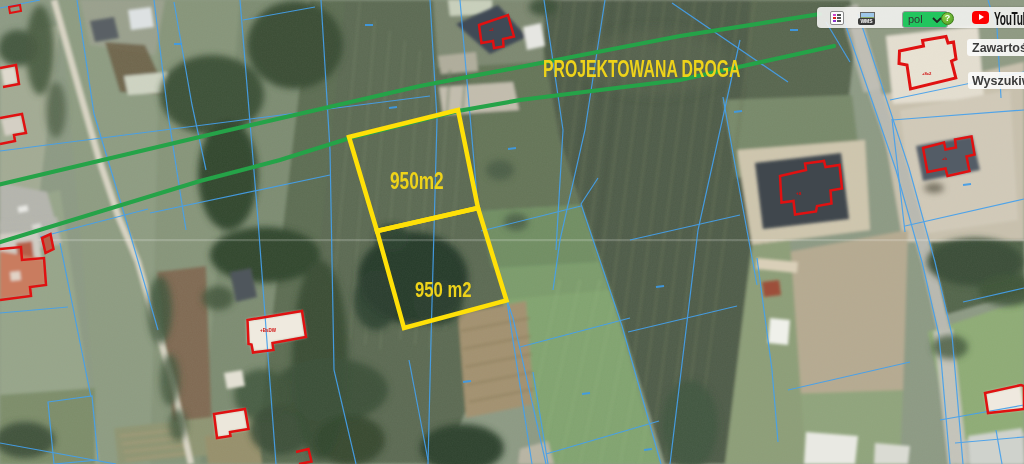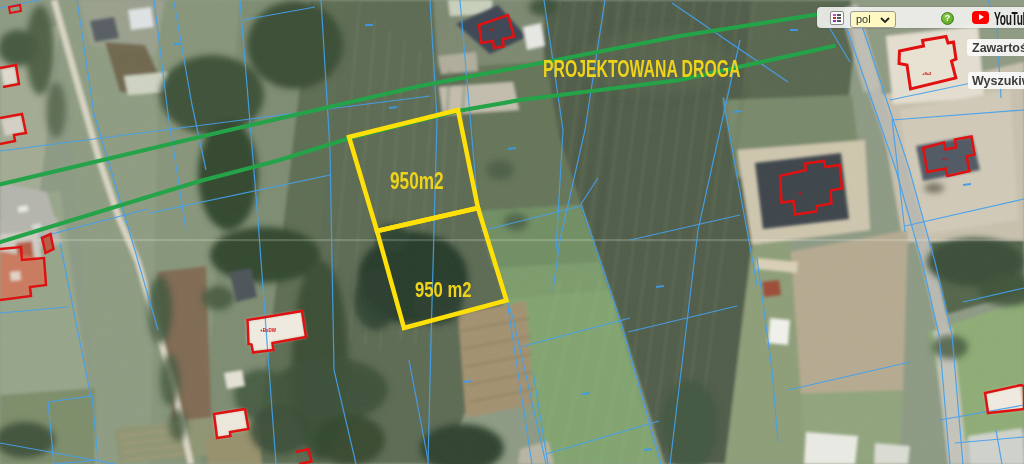--- a/index.html
+++ b/index.html
@@ -393,21 +393,21 @@
   <div style="position:absolute;left:6px;top:5px;width:4px;height:2px;background:#555;"></div>
   <div style="position:absolute;left:2px;top:8px;width:3px;height:2px;background:#8833cc;"></div>
   <div style="position:absolute;left:6px;top:8px;width:4px;height:2px;background:#555;"></div>
 </div>
 
 <div style="position:absolute;left:858px;top:12px;width:17px;height:13px;">
   <div style="position:absolute;left:2px;top:0;width:13px;height:8px;background:linear-gradient(#9ec7e8 50%,#8aa86a 50%);border:1px solid #666;"></div>
   <div style="position:absolute;left:0;top:6px;width:17px;height:7px;background:#3a3a3a;border-radius:2px;color:#fff;font-size:5px;font-weight:bold;text-align:center;line-height:7px;font-family:'Liberation Sans',sans-serif;">WMS</div>
 </div>
 
-<div style="position:absolute;left:850px;top:10.5px;width:44px;height:15px;background:#fef9c3;border:1px solid #9a9a9a;border-radius:3px;font-family:'Liberation Sans',sans-serif;">
+<div style="position:absolute;left:902px;top:10.5px;width:44px;height:15px;background:#22c55e;border:1px solid #9a9a9a;border-radius:3px;font-family:'Liberation Sans',sans-serif;">
   <span style="position:absolute;left:5px;top:1px;font-size:11px;color:#333;">pol</span>
   <svg width="10" height="6" style="position:absolute;right:5px;top:5px;">
         <path d="M1,1 L5,5 L9,1" stroke="#222" stroke-width="1.8" fill="none"></path>
       </svg>
 </div>
 
 <div style="position:absolute;left:941px;top:11.5px;width:13px;height:13px;border-radius:50%;background:radial-gradient(circle at 35% 30%,#8fd24a,#4d9a22);border:1px solid #3c7a18;box-sizing:border-box;color:#fff;font-size:9px;font-weight:bold;text-align:center;line-height:11px;font-family:'Liberation Sans',sans-serif;">?</div>
 
 <div style="position:absolute;left:972px;top:11px;width:17px;height:13px;background:#fd0000;border-radius:4px;">
   <div style="position:absolute;left:6.5px;top:3.4px;width:0;height:0;border-left:5.5px solid #fff;border-top:3.1px solid transparent;border-bottom:3.1px solid transparent;"></div>

